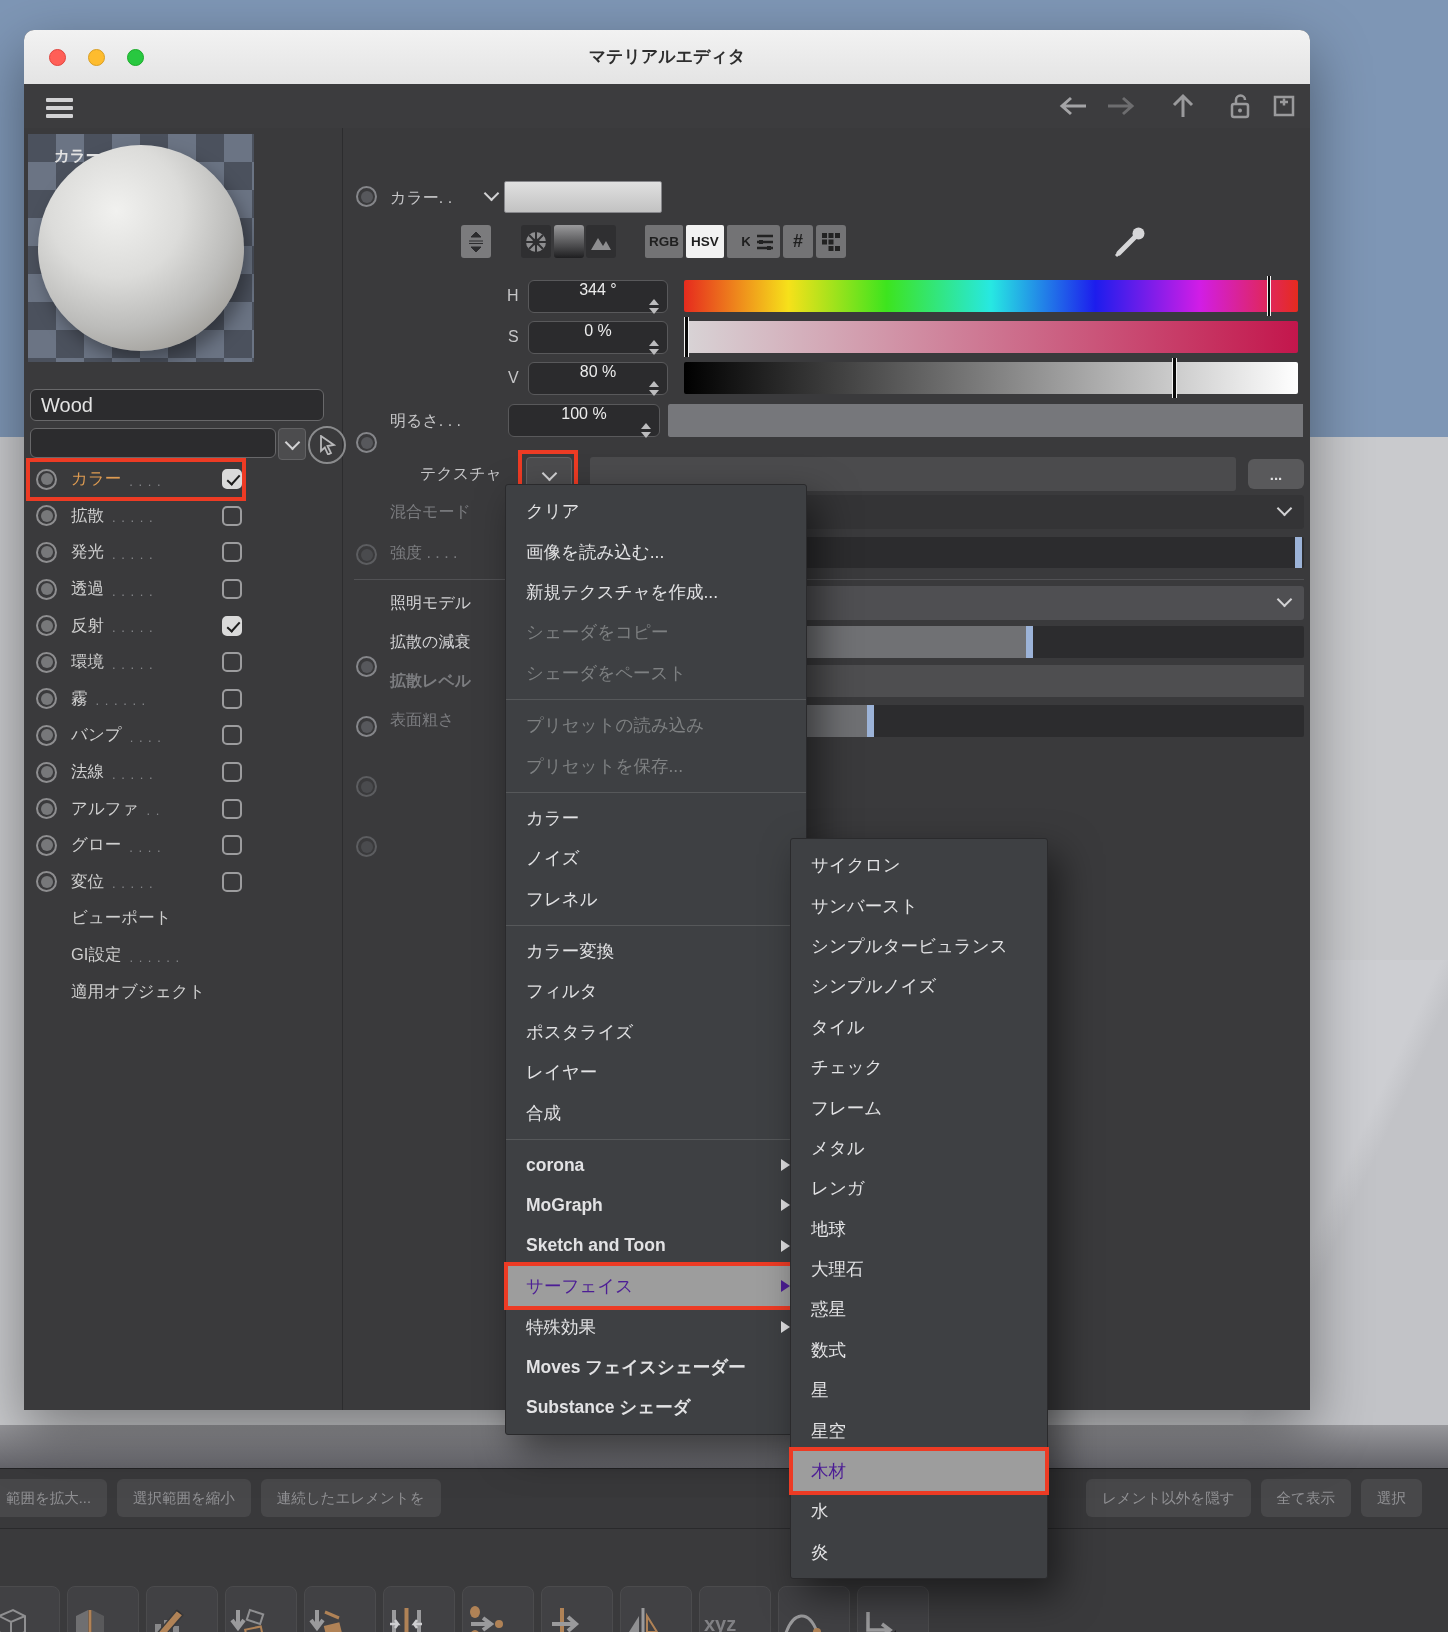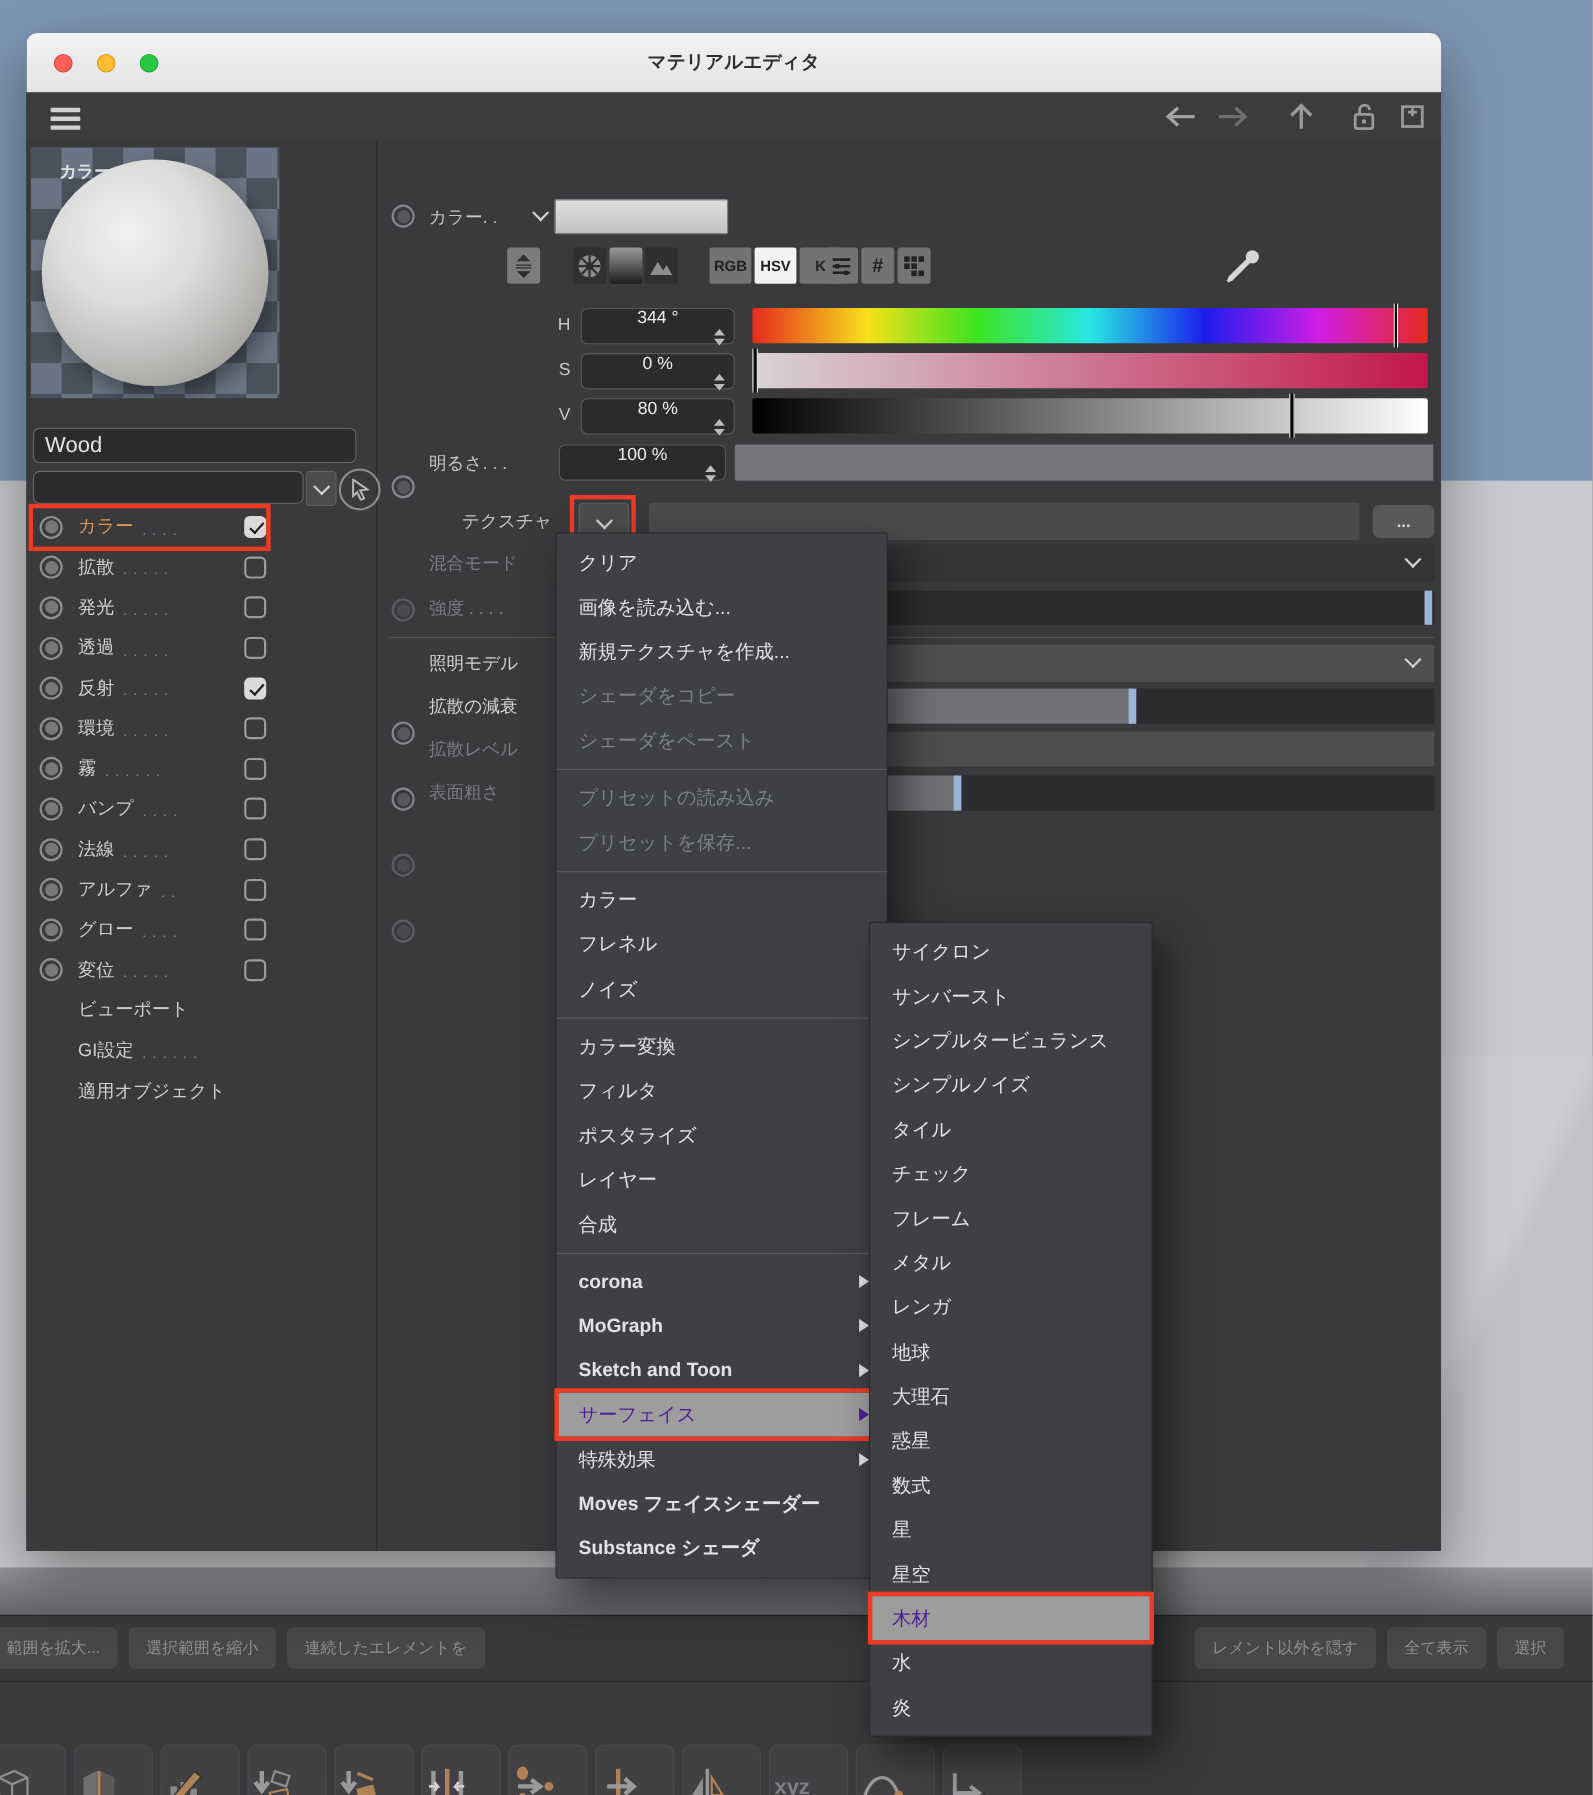--- a/index.html
+++ b/index.html
@@ -434,21 +434,21 @@
       </div>
 
       <div class="abs rtoggle" style="left:332px;top:504px;"></div>
       <div class="abs rp-label" style="left:366px;top:504px;color:#d4d4d6;">拡散の減衰</div>
       <div class="abs track" style="left:556px;top:498px;width:724px;height:32px;">
         <span class="fill" style="width: 62%;"></span>
         <span class="handle" style="left: 62%;"></span>
       </div>
 
       <div class="abs rtoggle t-dim" style="left:332px;top:543px;"></div>
-      <div class="abs rp-label dim" style="left:366px;top:543px;">拡散レベル</div>
+      <div class="abs rp-label dim" style="left:366px;top:543px;font-weight:bold;">拡散レベル</div>
       <div class="abs track" style="left:556px;top:537px;width:724px;height:32px;">
         <span class="fill" style="background: rgb(78, 78, 80); width: 100%;"></span>
       </div>
 
       <div class="abs rtoggle t-dim" style="left:332px;top:582px;"></div>
       <div class="abs rp-label dim" style="left:366px;top:582px;">表面粗さ</div>
       <div class="abs track" style="left:556px;top:577px;width:724px;height:32px;">
         <span class="fill" style="background: rgb(111, 112, 115); width: 40%;"></span>
         <span class="handle" style="left: 40%;"></span>
       </div>
@@ -604,26 +604,26 @@
 
       </div>
 
       <div class="mi sep">
         <span class="mi-label">カラー</span>
 
       </div>
 
 
       <div class="mi">
+        <span class="mi-label">ノイズ</span>
+
+      </div>
+
+      <div class="mi">
         <span class="mi-label">フレネル</span>
-
-      </div>
-
-      <div class="mi">
-        <span class="mi-label">ノイズ</span>
 
       </div>
 
       <div class="mi sep">
         <span class="mi-label">カラー変換</span>
 
       </div>
 
       <div class="mi">
         <span class="mi-label">フィルタ</span>

